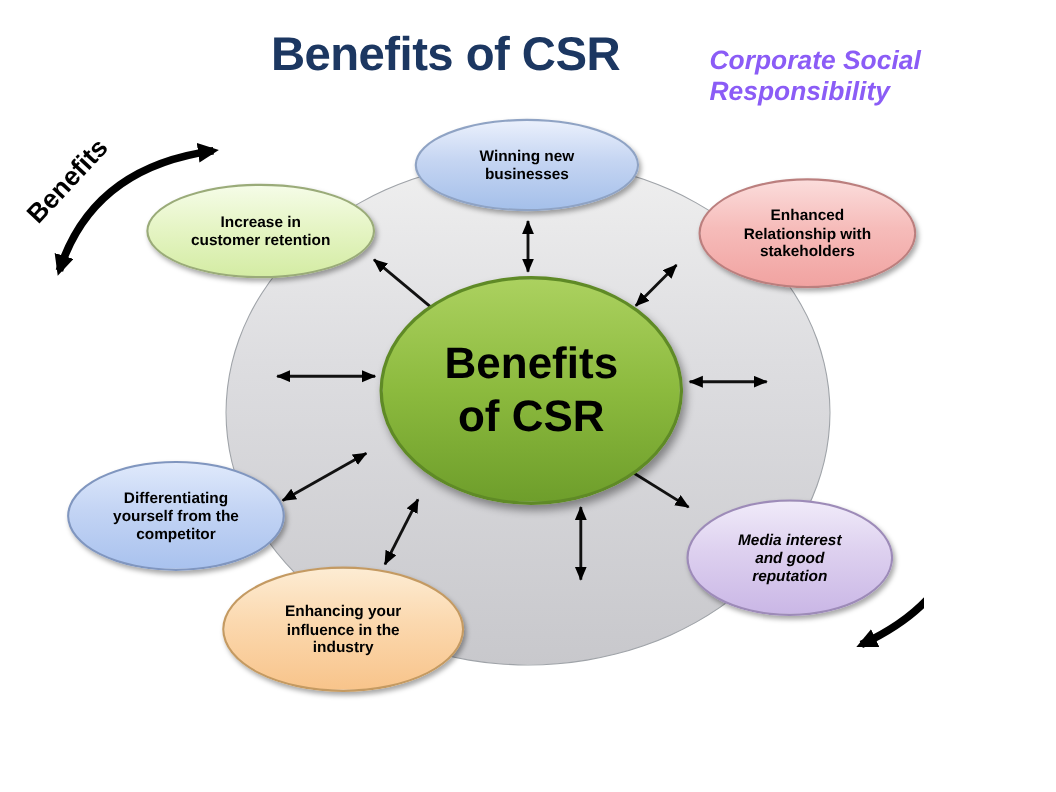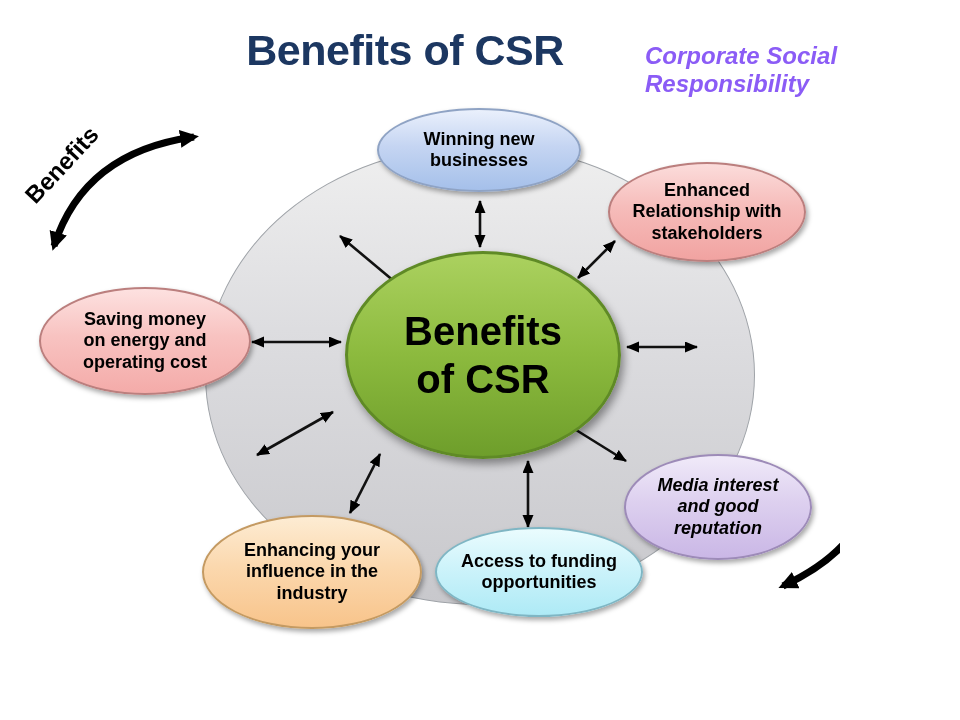--- a/index.html
+++ b/index.html
@@ -28,29 +28,29 @@
     border-radius: 50%;
     background: linear-gradient(180deg, #efefef 0%, #dddde0 40%, #c8c8cc 100%);
     border: 1px solid #9fa3a8;
   }
   svg.arrows { position: absolute; left: 0; top: 0; z-index: 2; }
   .node {
     position: absolute; z-index: 3;
     border-radius: 50%;
     display: flex; align-items: center; justify-content: center;
     text-align: center;
-    font-weight: bold; font-size: 18px; line-height: 1.18; color: #000;
+    font-weight: bold; font-size: 14px; line-height: 1.18; color: #000;
     white-space: pre-line;
     box-shadow: 2px 3px 5px rgba(0,0,0,0.35);
   }
   .node-winning        { left:377px; top:108px; width:204px; height:84px;
     background: linear-gradient(180deg,#eaf0fc 0%,#c5d5f2 45%,#a5c0ea 100%); border:2px solid #8fa3c4; }
   .node-increase       { left:133px; top:167px; width:208px; height:86px;
     background: linear-gradient(180deg,#f5fce7 0%,#e6f5c6 45%,#d4eca4 100%); border:2px solid #9aab79; }
-  .node-enhanced       { left:608px; top:162px; width:198px; height:100px;
+  .node-enhanced       { left:635px; top:162px; width:198px; height:100px;
     background: linear-gradient(180deg,#fbdcdb 0%,#f6bcba 45%,#f1a3a1 100%); border:2px solid #bb7f7e; }
   .node-saving         { left:39px;  top:287px; width:212px; height:108px;
     background: linear-gradient(180deg,#fde1e0 0%,#f8c3c1 45%,#f4aba9 100%); border:2px solid #bb7f7e; }
   .node-attracting     { left:699px; top:287px; width:212px; height:124px;
     background: linear-gradient(180deg,#f3fbdd 0%,#e6f3bf 45%,#daeeaa 100%); border:2px solid #9aab79; }
   .node-differentiating{ left:61px;  top:419px; width:198px; height:100px;
     background: linear-gradient(180deg,#dfe9fb 0%,#c3d4f4 45%,#a9c2ee 100%); border:2px solid #8096bf; }
   .node-enhancing      { left:202px; top:515px; width:220px; height:114px;
     background: linear-gradient(180deg,#fdecd3 0%,#fbd8ae 45%,#f8c48b 100%); border:2px solid #c49a62; }
   .node-access         { left:435px; top:527px; width:208px; height:90px;
@@ -106,31 +106,31 @@
       <path d="M54,246 Q84,152 194,137"></path>
       <path d="M869,426 Q897,533 783,586"></path>
     </g>
   </svg>
 
   <div class="curved-label curved-label-left">Benefits</div>
   <div class="curved-label curved-label-right">Benefits</div>
 
   <div class="node node-winning">Winning new
 businesses</div>
+  <div class="node node-increase">Increase in
+customer retention</div>
   <div class="node node-enhanced">Enhanced
 Relationship with
 stakeholders</div>
-  <div class="node node-saving">Saving money
-on energy and
-operating cost</div>
+  <div class="node node-differentiating">Differentiating
+yourself from the
+competitor</div>
   <div class="node node-enhancing">Enhancing your
 influence in the
 industry</div>
-  <div class="node node-access">Access to funding
-opportunities</div>
   <div class="node node-media">Media interest
 and good
 reputation</div>
 
   <div class="node node-center">Benefits
 of CSR</div>
 
 </div>
 
 </body></html>

